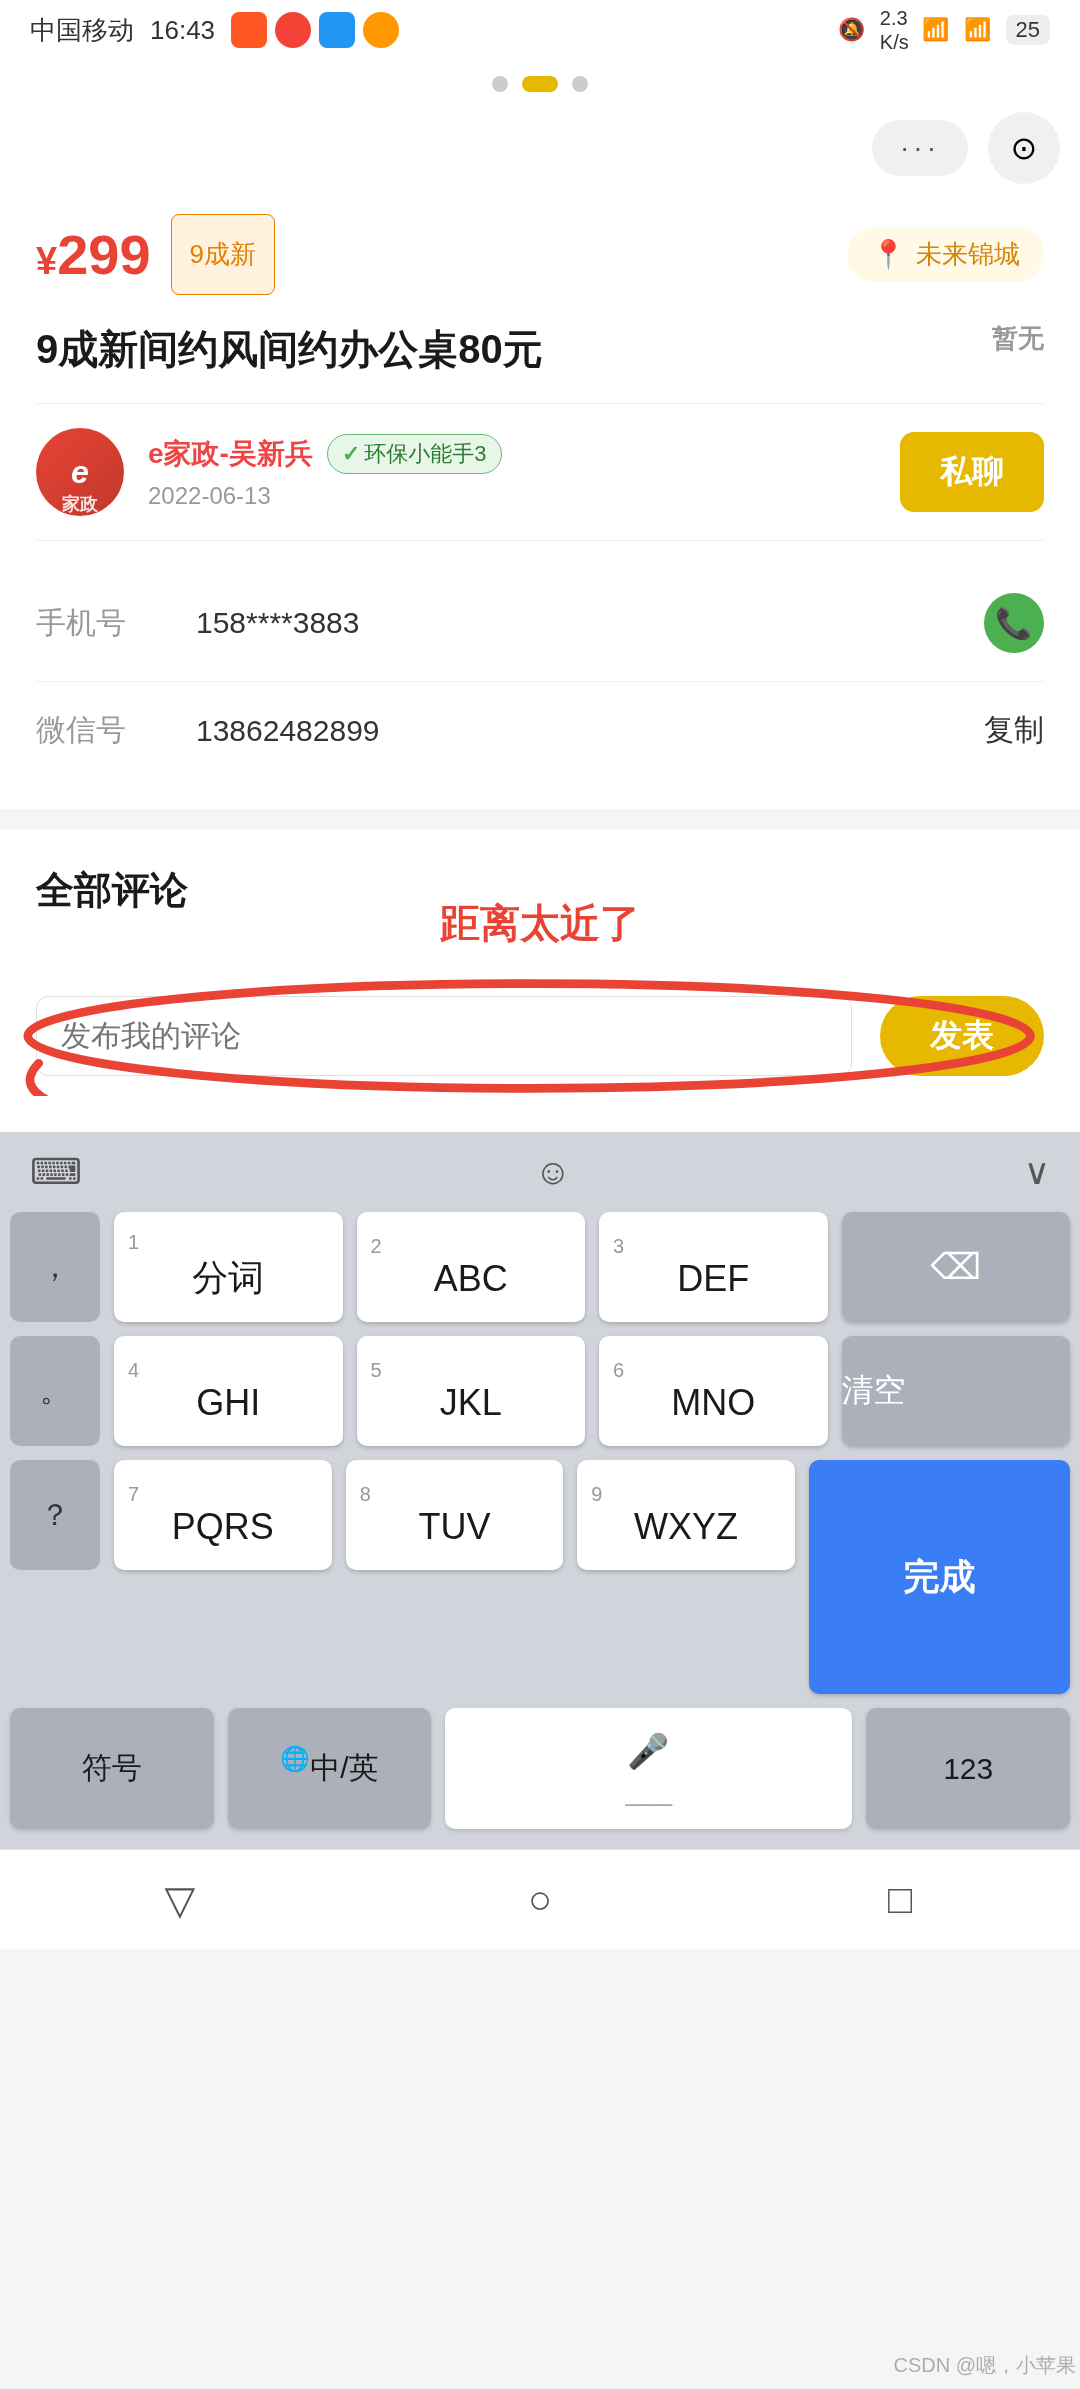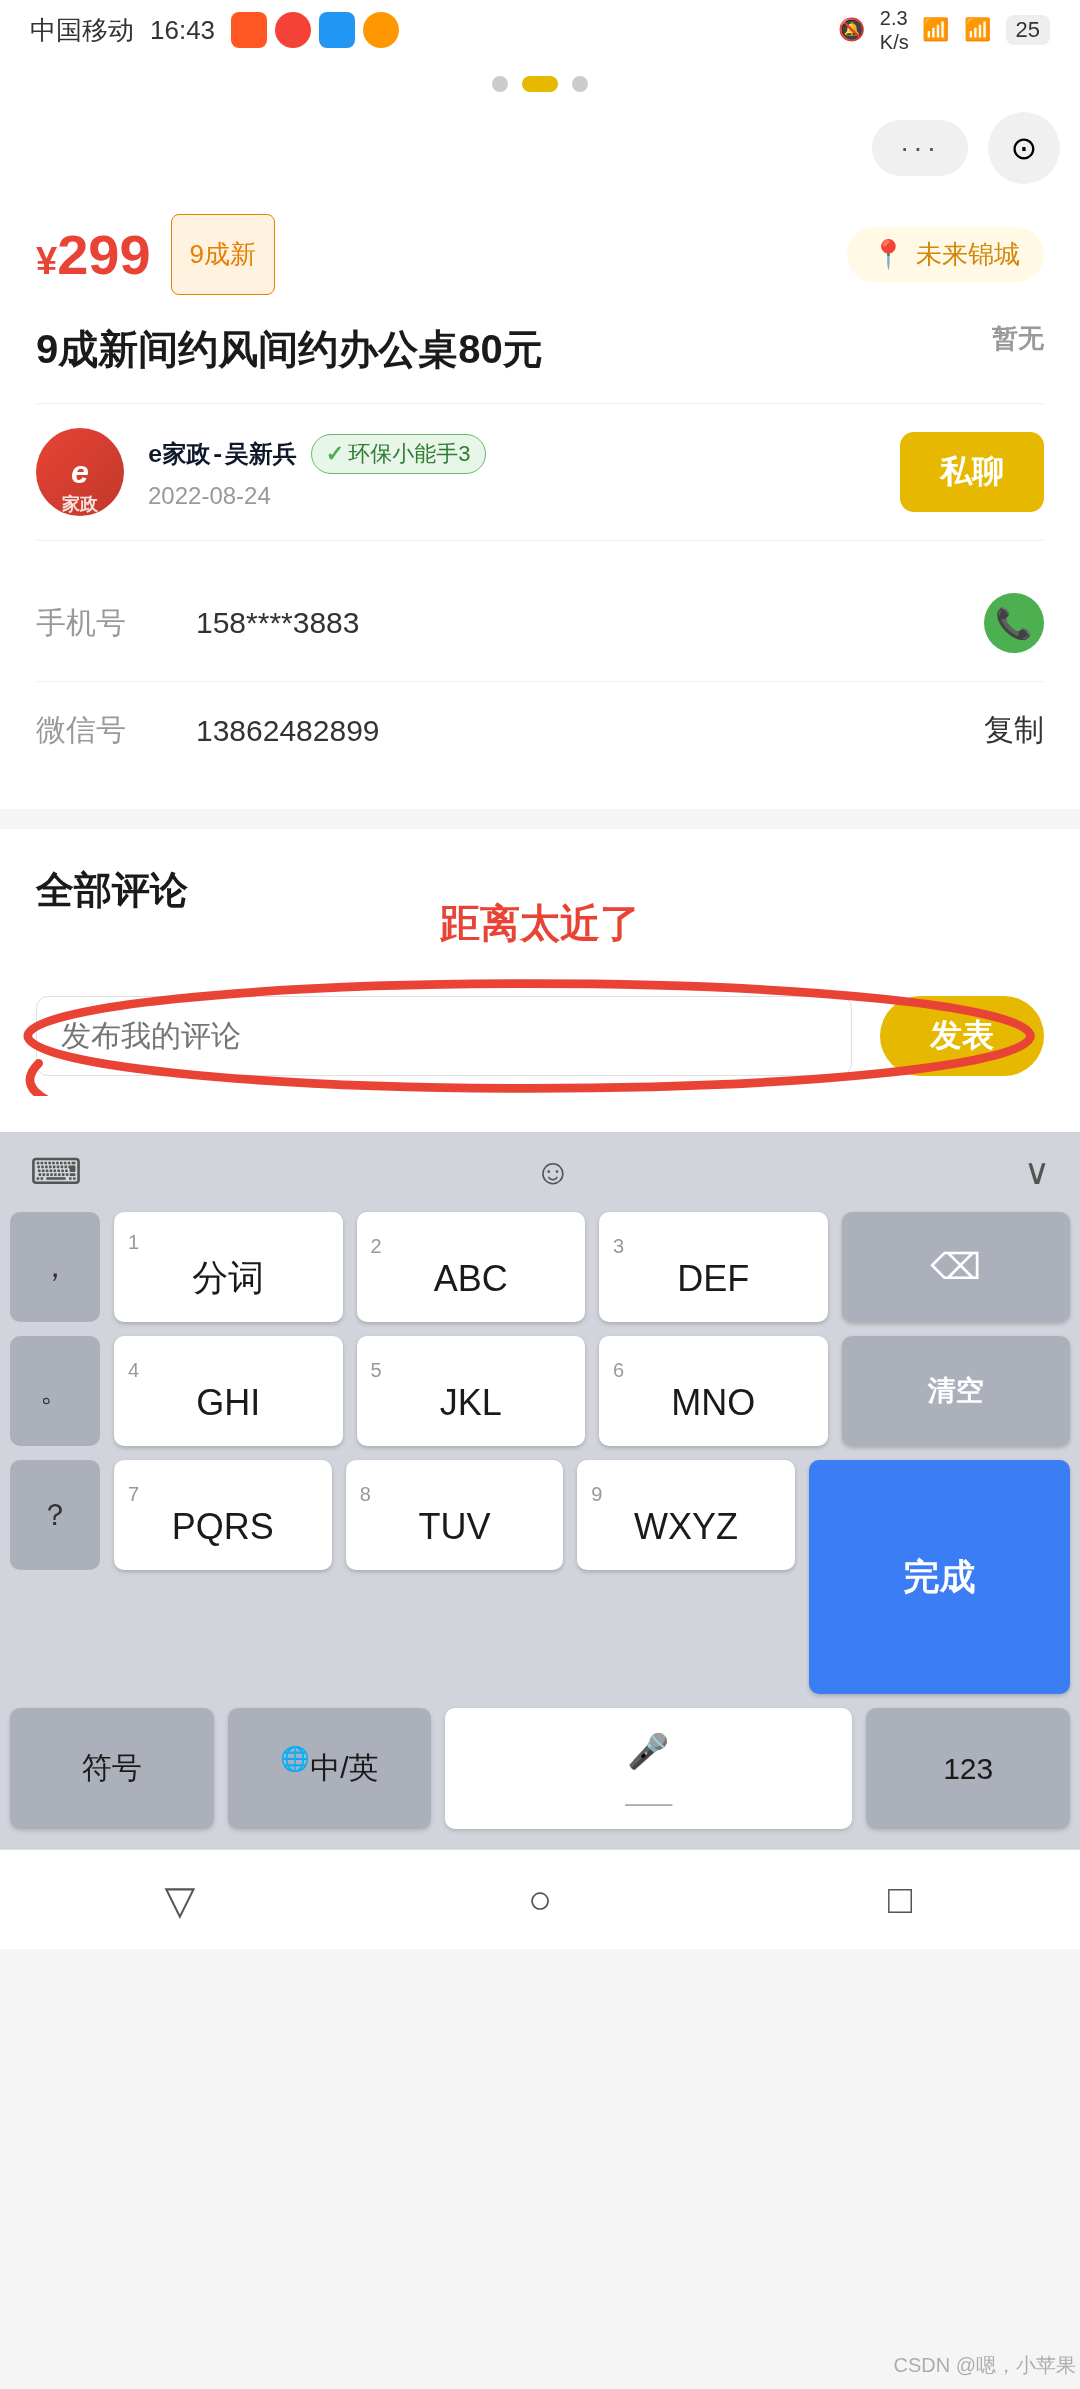--- a/index.html
+++ b/index.html
@@ -155,24 +155,23 @@
       position: relative;
     }
     .seller-info { flex: 1; }
     .seller-name-row {
       display: flex;
       align-items: center;
       gap: 14px;
       margin-bottom: 8px;
     }
     .seller-name {
-      font-size: 24px;
-      font-weight: bold;
-      color: #0f172a;
-      font-family: Liberation Mono, monospace;
+      font-size: 28px;
+      font-weight: bold;
+      color: #ef4444;
     }
     .badge-green {
       background: #e8f5e9;
       color: #2e7d32;
       border: 1px solid #66bb6a;
       border-radius: 20px;
       padding: 4px 14px;
       font-size: 22px;
       display: flex;
       align-items: center;
@@ -489,21 +488,21 @@
       <span style="font-style:italic;font-size:32px;color:#fff;">e</span>
       <span style="position:absolute;bottom:0;left:0;right:0;text-align:center;font-size:18px;color:rgba(255,255,255,0.85);font-style:normal;">家政</span>
     </div>
     <div class="seller-info">
       <div class="seller-name-row">
         <span class="seller-name">e家政-吴新兵</span>
         <div class="badge-green">
           <span>环保小能手3</span>
         </div>
       </div>
-      <div class="seller-date">2022-08-24</div>
+      <div class="seller-date">2022-06-13</div>
     </div>
     <button class="chat-btn">私聊</button>
   </div>
 
   <div class="divider"></div>
 
   <div class="contact-row">
     <span class="contact-label">手机号</span>
     <span class="contact-value">158****3883</span>
     <div class="phone-icon">
@@ -583,21 +582,21 @@
       <span class="letter">GHI</span>
     </div>
     <div class="kb-key">
       <span class="num">5</span>
       <span class="letter">JKL</span>
     </div>
     <div class="kb-key">
       <span class="num">6</span>
       <span class="letter">MNO</span>
     </div>
-    <div class="kb-key dark" style="height:110px;flex:1;display:flex;align-items:center;justify-content:center;font-size:28px;font-weight:bold;">
+    <div class="kb-key dark" style="height:110px;flex:1;display:flex;align-items:flex-start;justify-content:center;font-size:32px;">
       <span>清空</span>
     </div>
   </div>
 
   <div class="kb-row">
     <div class="kb-key-left">
       <span class="sym">？</span>
     </div>
     <div class="kb-key">
       <span class="num">7</span>

